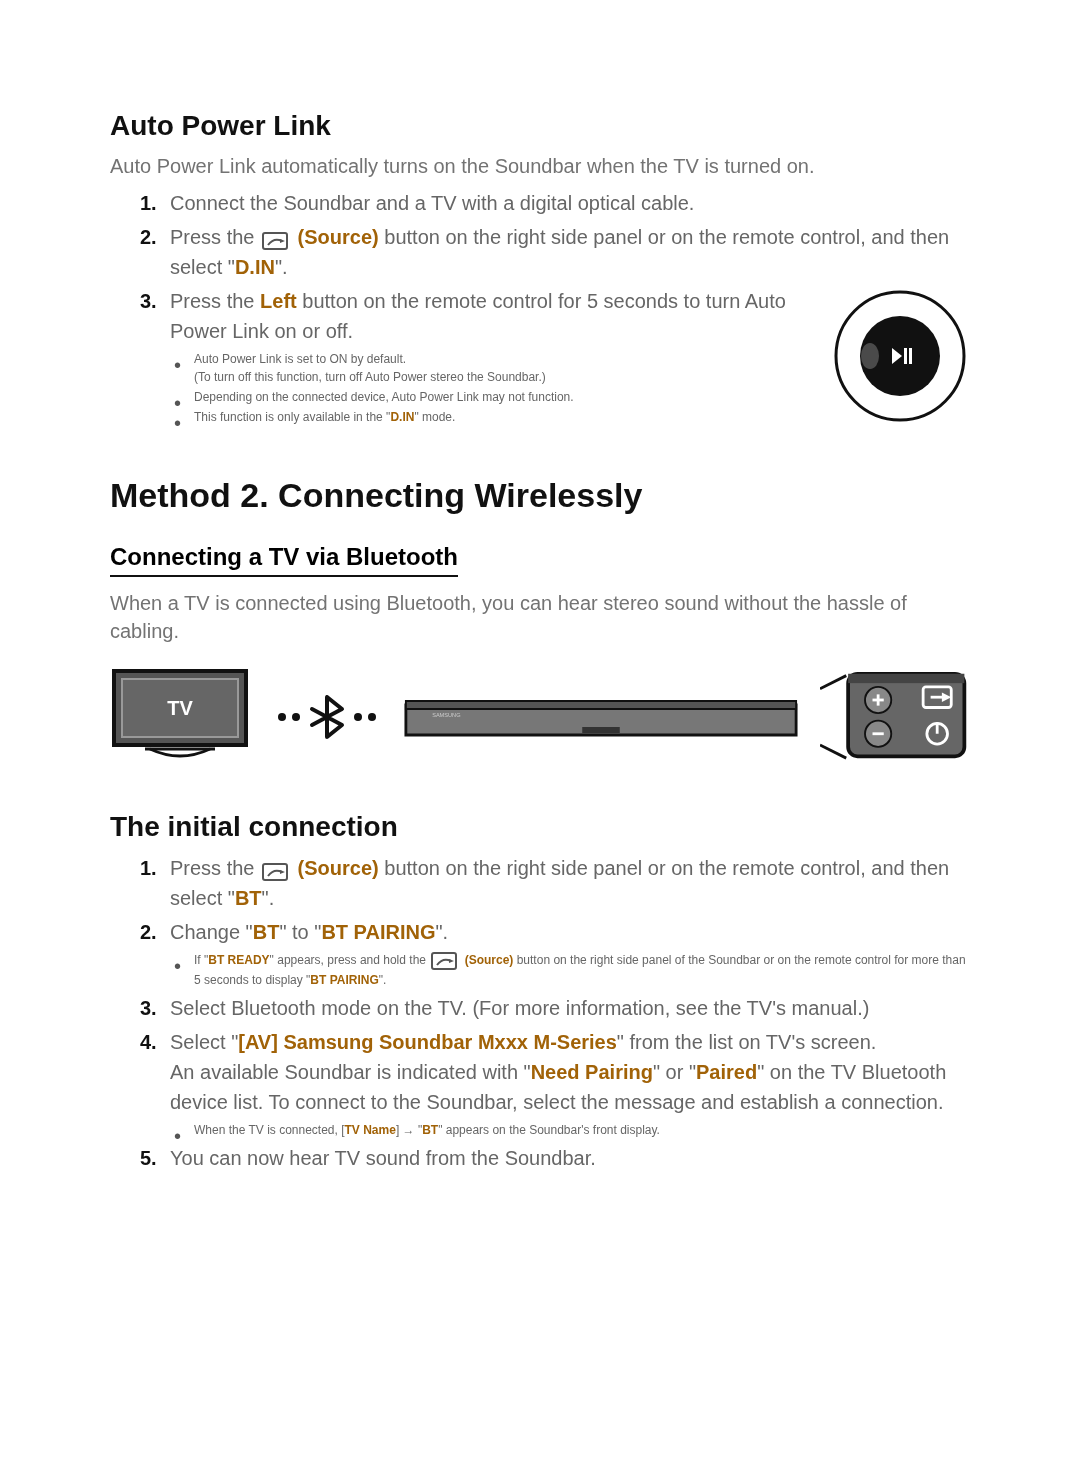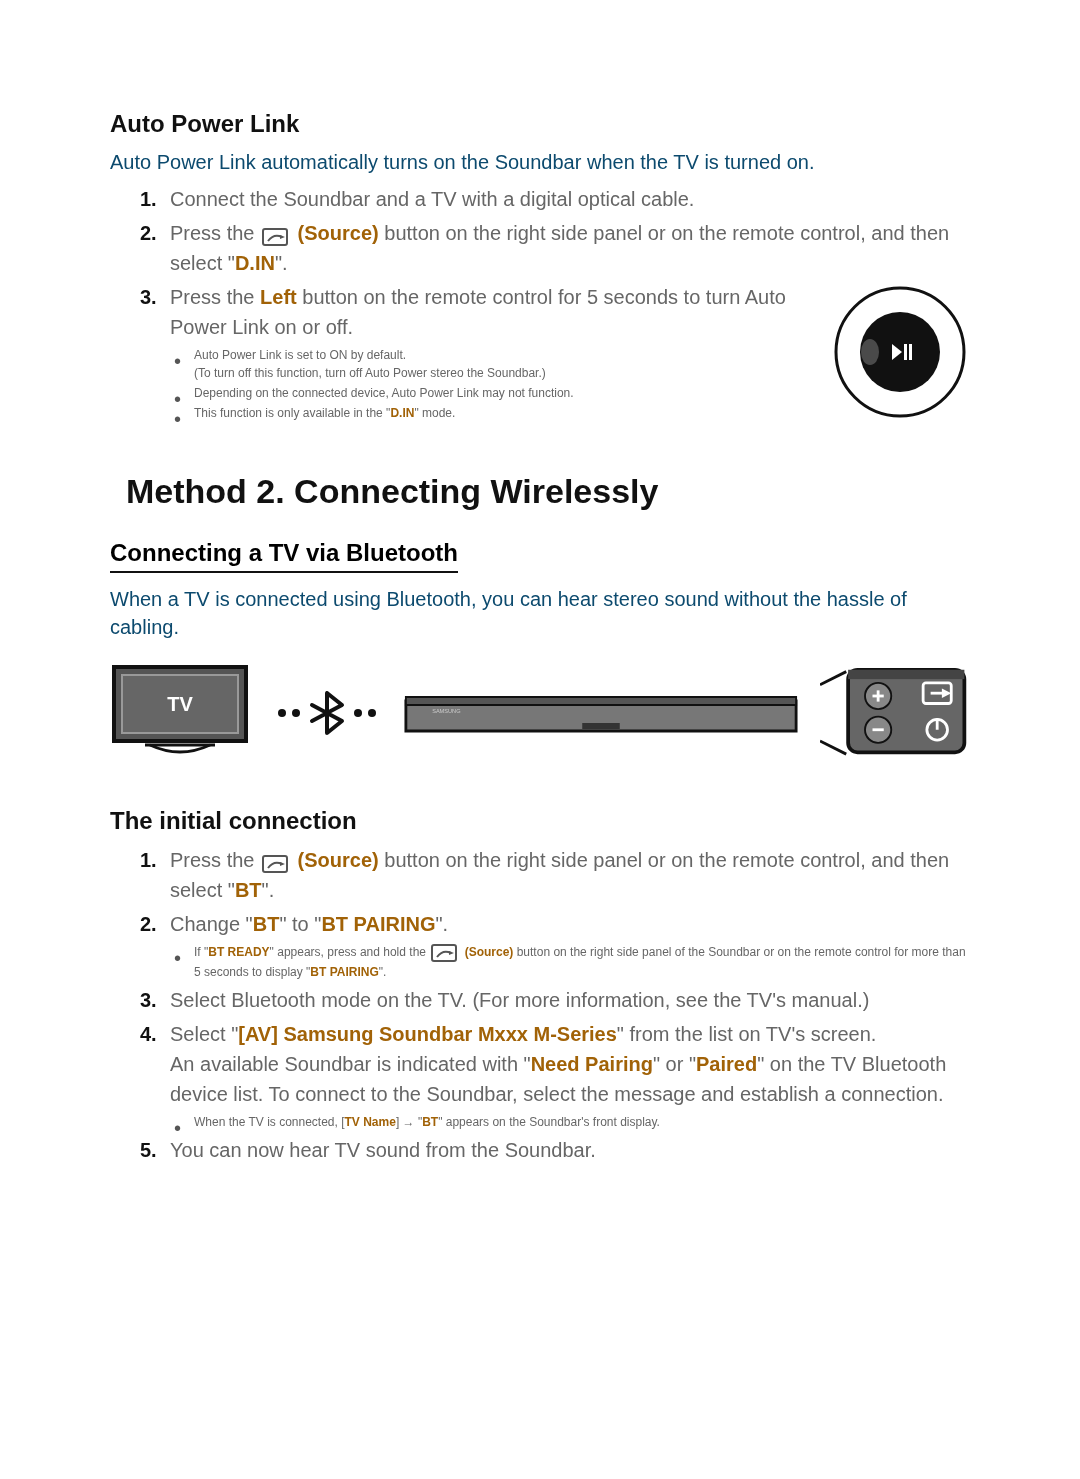--- a/index.html
+++ b/index.html
@@ -11,25 +11,25 @@
     color: #555;
     width: 1080px;
     min-height: 1479px;
   }
   .page {
     padding: 110px 110px 40px 110px;
   }
   h3.section-title {
     color: #111;
     font-weight: 700;
-    font-size: 24px;
+    font-size: 28px;
     margin: 0 0 10px 0;
   }
   p.intro {
-    color: #0c4a6e;
+    color: #737373;
     font-size: 20px;
     margin: 0 0 8px 0;
     line-height: 1.4;
   }
   ol.steps {
     list-style: none;
     margin: 0;
     padding: 0;
   }
   ol.steps > li {
@@ -78,21 +78,21 @@
     vertical-align: middle;
     width: 28px;
     height: 20px;
     margin: 0 2px;
   }
 
   h2.method-title {
     color: #111;
     font-weight: 700;
     font-size: 34px;
-    margin: 42px 0 28px 16px;
+    margin: 42px 0 28px 0;
   }
 
   h3.sub-underline {
     color: #000000;
     font-weight: 700;
     font-size: 24px;
     margin: 0 0 12px 0;
     display: inline-block;
     border-bottom: 2px solid #111;
     padding-bottom: 4px;

